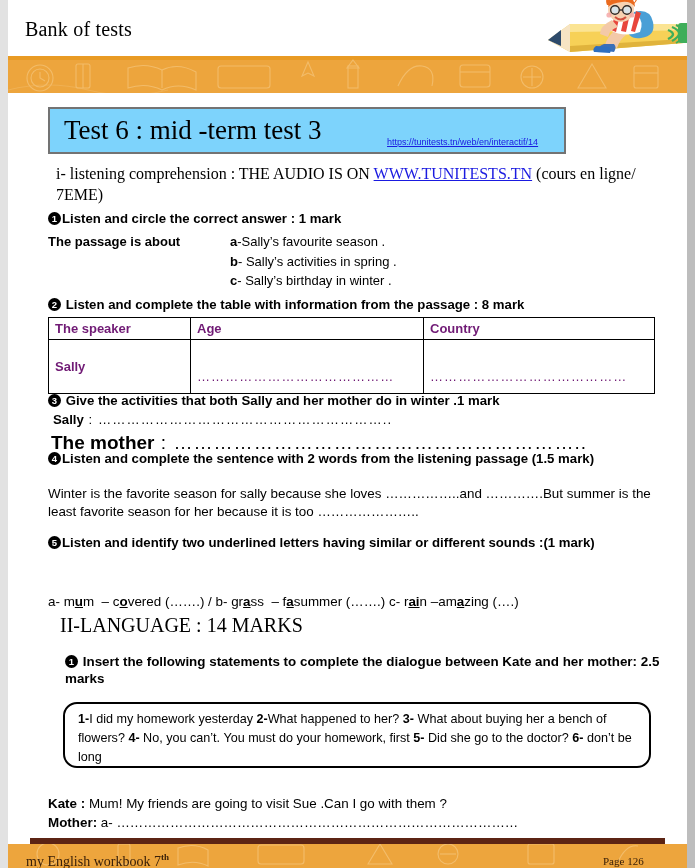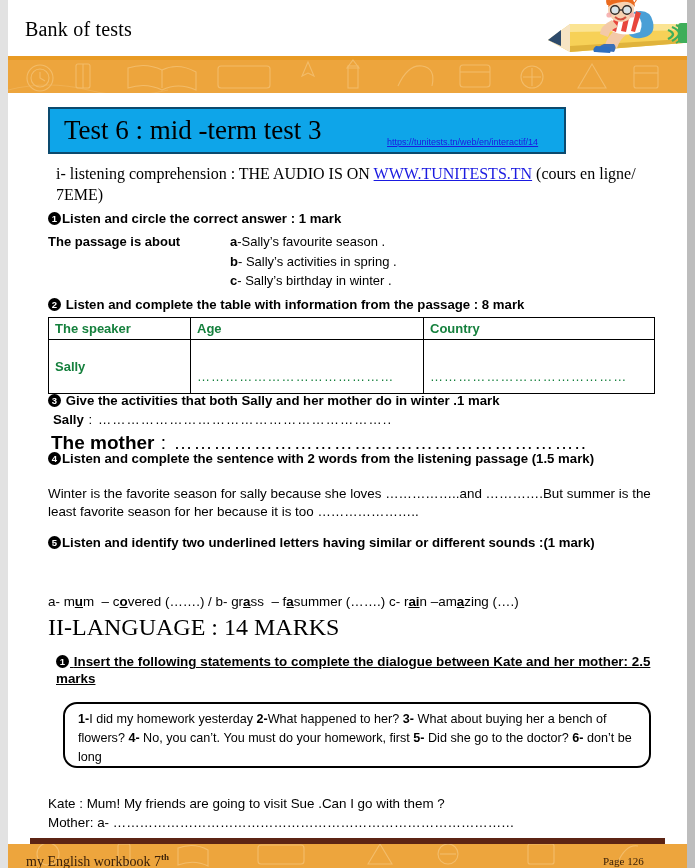--- a/index.html
+++ b/index.html
@@ -39,21 +39,21 @@
   }
 
   
   .mascot{position:absolute;left:520px;top:-4px;width:175px;height:66px;}
 
   
   .content{position:absolute;left:0;top:93px;width:679px;}
 
   .title-box{
     position:absolute;left:40px;top:14px;width:518px;height:47px;
-    border:2px solid #0c4a6e;box-sizing:border-box;background:#0ea5e9;
+    border:2px solid #737373;box-sizing:border-box;background:#7dd3fc;
   }
   .title-box .t{
     position:absolute;left:14px;top:6px;
     font-family:"Liberation Serif",serif;font-size:27px;color:#000;white-space:nowrap;
   }
   .title-box .u{
     position:absolute;left:337px;top:28px;
     font-family:"Liberation Sans",sans-serif;font-size:9px;
     color:#1a1ae0;text-decoration:underline;white-space:nowrap;
   }
@@ -82,57 +82,57 @@
   .ex1-opts{left:222px;top:139px;font-size:13px;line-height:19.5px;}
   .ex1-opts b{font-weight:bold;}
 
   
   .ex2{left:40px;top:204px;width:610px;font-size:13.2px;font-weight:bold;line-height:16px;}
   table.tbl{
     position:absolute;left:40px;top:224px;width:606px;
     border-collapse:collapse;table-layout:fixed;
   }
   table.tbl td{border:1.5px solid #000;padding:2px 6px;
-    font-family:"Liberation Sans",sans-serif;font-size:13px;font-weight:bold;color:#15803d;}
+    font-family:"Liberation Sans",sans-serif;font-size:13px;font-weight:bold;color:#701a75;}
   table.tbl td.hd{height:17px;vertical-align:middle;}
   table.tbl td.bd{height:42px;vertical-align:middle;}
   table.tbl td.dots{font-weight:normal;letter-spacing:1.1px;vertical-align:bottom;padding-bottom:9px;}
 
   
   .ex3{left:40px;top:300px;width:610px;font-size:13.2px;font-weight:bold;line-height:16px;}
   .ex3-a{left:45px;top:319px;width:610px;font-size:13.2px;font-weight:bold;}
   .ex3-b{left:43px;top:339px;width:610px;font-size:19px;font-weight:bold;}
   .dt{font-weight:normal;letter-spacing:1.05px;}
 
   
   .ex4{left:40px;top:358px;width:612px;font-size:13.2px;font-weight:bold;line-height:16.5px;}
   .ex4-p{left:40px;top:392px;width:608px;font-size:13.4px;line-height:18px;}
 
   
   .ex5{left:40px;top:442px;width:606px;font-size:13.2px;font-weight:bold;line-height:16.5px;}
   .ex5-p{left:40px;top:500px;width:620px;font-size:13.4px;line-height:18px;}
   .ex5-p u{text-decoration:underline;font-weight:bold;}
 
-  .lang{left:40px;top:521px;font-size:24px;font-family:"Liberation Serif",serif;}
-
-  
-  .lx1{left:48px;top:560px;width:600px;font-size:13.4px;font-weight:bold;line-height:17px;text-decoration:underline;}
+  .lang{left:52px;top:521px;font-size:20px;font-family:"Liberation Serif",serif;}
+
+  
+  .lx1{left:57px;top:560px;width:600px;font-size:13.4px;font-weight:bold;line-height:17px;}
 
   .stmt-box{
     position:absolute;left:55px;top:609px;width:588px;height:66px;
     border:2.2px solid #000;border-radius:14px;box-sizing:border-box;background:#fff;
   }
   .stmt-box .inner{
     position:absolute;left:13px;top:6px;width:560px;
     font-family:"Liberation Sans",sans-serif;font-size:12.6px;line-height:19px;color:#000;
   }
   .stmt-box .inner b{font-weight:bold;}
 
   .dlg{left:40px;top:702px;width:610px;font-size:13.4px;line-height:18.5px;}
-  .dlg b{font-weight:normal;}
+  .dlg b{font-weight:bold;}
 
   
   .footer{position:absolute;left:0;top:838px;width:679px;height:30px;overflow:hidden;}
   .footer-bar{position:absolute;left:22px;top:0;width:635px;height:6px;background:#5c2414;}
   .footer-band{position:absolute;left:0;top:6px;width:679px;height:24px;background:#eda53d;overflow:hidden;}
   .footer-doodle{position:absolute;left:0;top:-8px;width:679px;height:32px;opacity:.4;}
   .footer-l{
     position:absolute;left:18px;top:8px;
     font-family:"Liberation Serif",serif;font-size:14px;color:#3a2008;
   }

